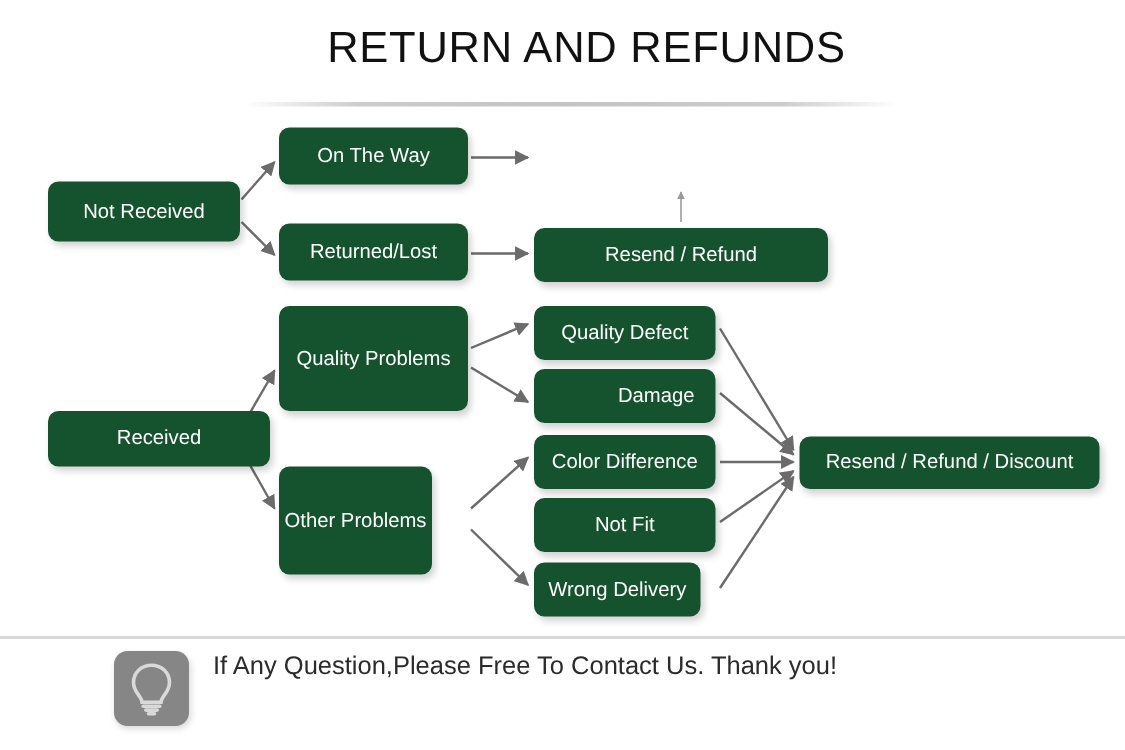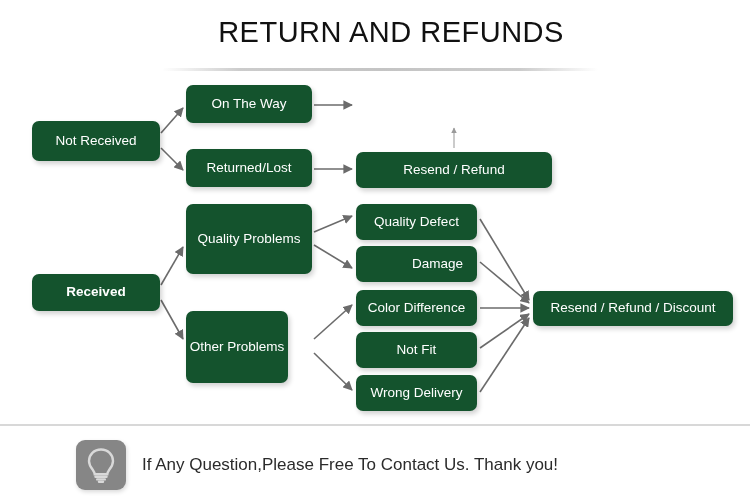--- a/index.html
+++ b/index.html
@@ -87,21 +87,20 @@
     height: 2px;
     background: #d8d8d8;
   }
   .footer {
     position: absolute;
     left: 0;
     top: 434px;
     width: 634px;
     height: 62px;
     display: flex;
-    align-items: center;
     justify-content: center;
   }
   .bulb-badge {
     width: 50px;
     height: 50px;
     border-radius: 9px;
     background: #868686;
     display: flex;
     align-items: center;
     justify-content: center;
@@ -176,21 +175,21 @@
 
   <div class="node" style="left:186px; top:149px; width:126px; height:38px;">
     <span>Returned/Lost</span>
   </div>
 
 
   <div class="node" style="left:356px; top:152px; width:196px; height:36px;">
     <span>Resend / Refund</span>
   </div>
 
-  <div class="node" style="left:32px; top:274px; width:128px; height:37px;font-weight:bold;">
+  <div class="node" style="left:32px; top:274px; width:148px; height:37px;">
     <span>Received</span>
   </div>
 
   <div class="node" style="left:186px; top:204px; width:126px; height:70px;">
     <span>Quality Problems</span>
   </div>
 
   <div class="node" style="left:186px; top:311px; width:102px; height:72px;">
     <span>Other Problems</span>
   </div>
@@ -204,21 +203,21 @@
   </div>
 
   <div class="node" style="left:356px; top:290px; width:121px; height:36px;">
     <span>Color Difference</span>
   </div>
 
   <div class="node" style="left:356px; top:332px; width:121px; height:36px;">
     <span>Not Fit</span>
   </div>
 
-  <div class="node" style="left:356px; top:375px; width:121px; height:36px;">
+  <div class="node" style="left:356px; top:375px; width:111px; height:36px;">
     <span>Wrong Delivery</span>
   </div>
 
   <div class="node" style="left:533px; top:291px; width:200px; height:35px;">
     <span>Resend / Refund / Discount</span>
   </div>
 
   <div class="footer-rule"></div>
   <div class="footer">
     <div class="bulb-badge">

